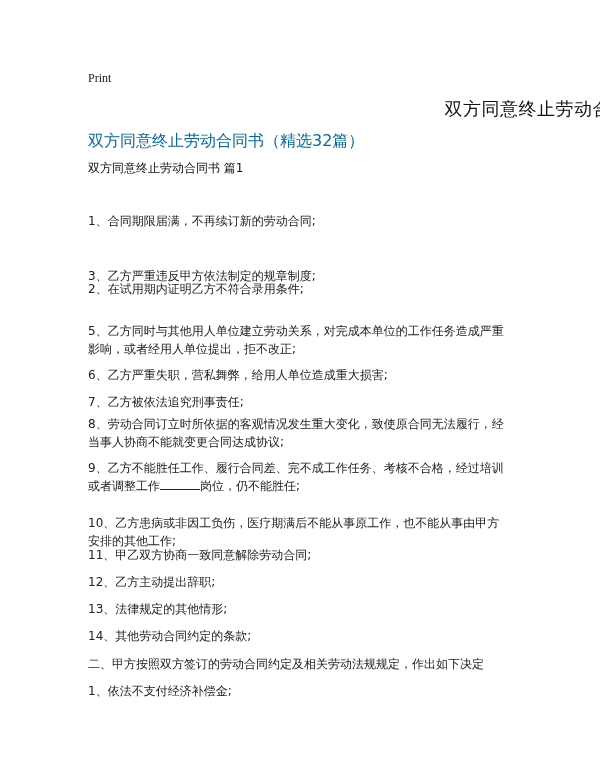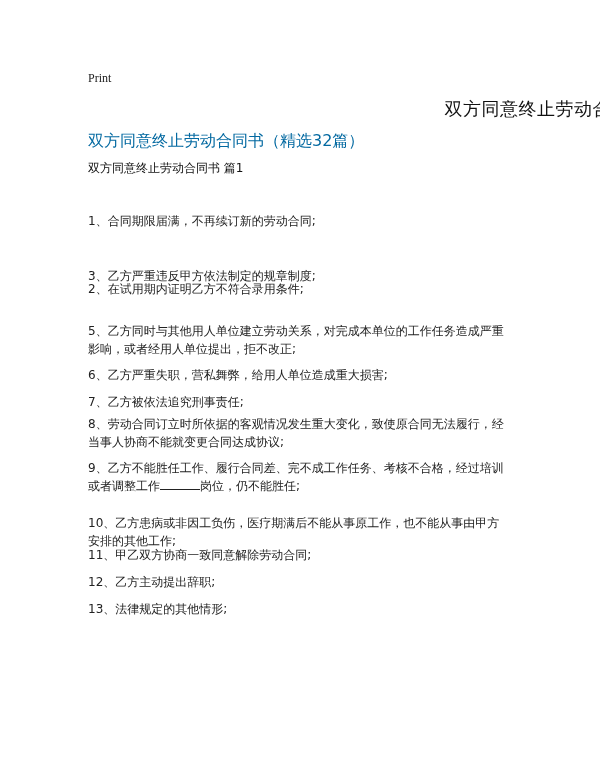--- a/index.html
+++ b/index.html
@@ -30,13 +30,16 @@
   <div class="para" style="top:366px;">6、乙方严重失职，营私舞弊，给用人单位造成重大损害;</div>
   <div class="para" style="top:393px;">7、乙方被依法追究刑事责任;</div>
   <div class="para" style="top:415px;">8、劳动合同订立时所依据的客观情况发生重大变化，致使原合同无法履行，经当事人协商不能就变更合同达成协议;</div>
   <div class="para" style="top:459px;">
     <span>9、乙方不能胜任工作、履行合同差、完不成工作任务、考核不合格，经过培训或者调整工作</span><span class="blank" style="width:40px;"></span><span>岗位，仍不能胜任;</span>
   </div>
   <div class="para" style="top:502px;margin-top:12px;">10、乙方患病或非因工负伤，医疗期满后不能从事原工作，也不能从事由甲方安排的其他工作;</div>
   <div class="para" style="top:546px;">11、甲乙双方协商一致同意解除劳动合同;</div>
   <div class="para" style="top:573px;">12、乙方主动提出辞职;</div>
   <div class="para" style="top:600px;">13、法律规定的其他情形;</div>
+  <div class="para" style="top:627px;">14、其他劳动合同约定的条款;</div>
+  <div class="para" style="top:655px; width:440px;">二、甲方按照双方签订的劳动合同约定及相关劳动法规规定，作出如下决定</div>
+  <div class="para" style="top:682px;">1、依法不支付经济补偿金;</div>
 </div>
 
 </body></html>

